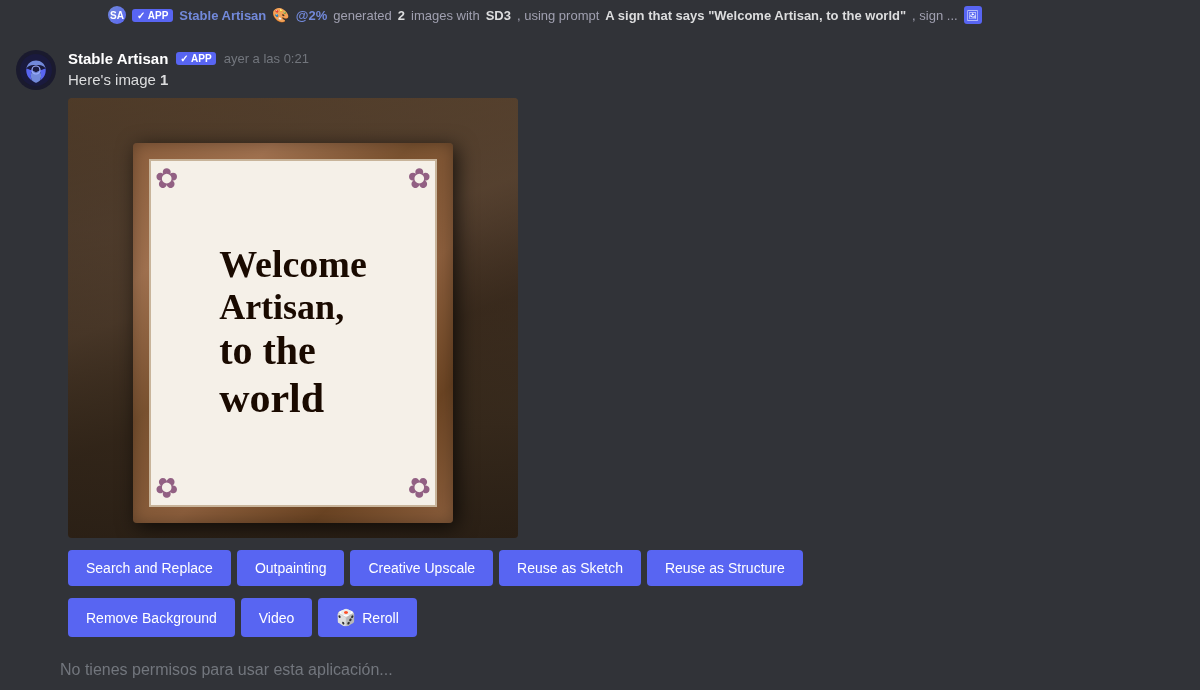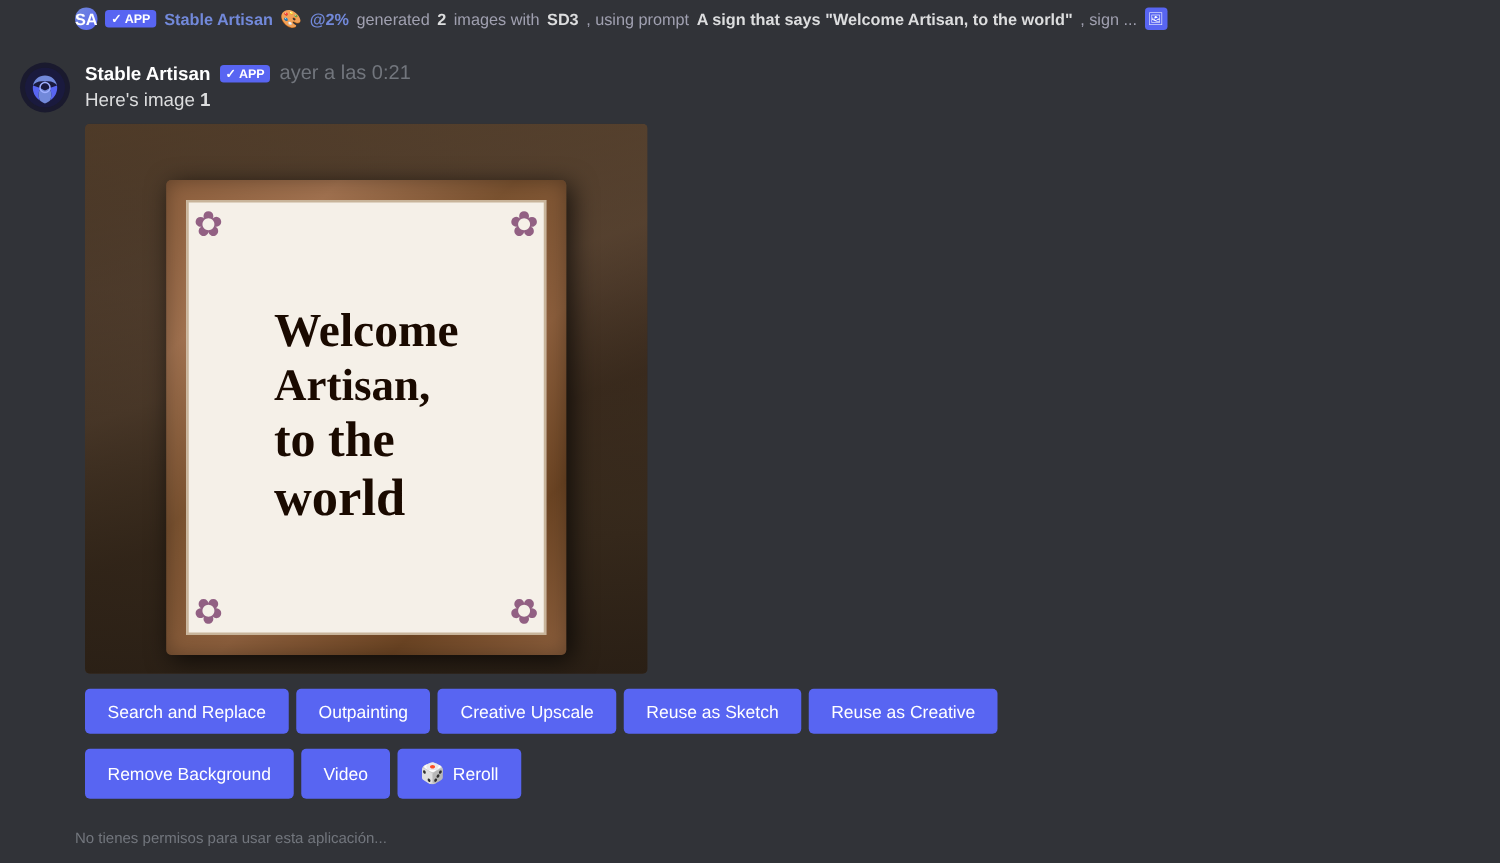--- a/index.html
+++ b/index.html
@@ -33,22 +33,23 @@
 
     .app-icon-small {
       width: 18px;
       height: 18px;
       border-radius: 50%;
       background: linear-gradient(135deg, #7289da, #5865f2);
       display: inline-flex;
       align-items: center;
       justify-content: center;
       color: white;
-      font-size: 13px;
+      font-size: 10px;
       font-weight: bold;
+      margin-left: 48px;
     }
 
     .app-badge {
       background: #5865f2;
       color: white;
       font-size: 10px;
       padding: 1px 5px;
       border-radius: 3px;
       font-weight: 600;
     }
@@ -148,21 +149,21 @@
       border-radius: 3px;
       font-weight: 600;
     }
 
     .app-tag::before {
       content: '✓ ';
     }
 
     .timestamp {
       color: #72767d;
-      font-size: 16px;
+      font-size: 13px;
     }
 
     .message-text {
       color: #dcddde;
       font-size: 15px;
     }
 
     .message-text strong {
       font-weight: 700;
     }
@@ -281,21 +282,21 @@
       color: white;
     }
 
     .dice-icon {
       font-size: 16px;
     }
 
     
     .bottom-hint {
       color: #72767d;
-      font-size: 12px;
+      font-size: 16px;
       padding: 8px 0 0 60px;
     }
   </style>
 </head>
 <body>
 
 <div class="system-bar">
   <span class="app-icon-small">SA</span>
   <span class="app-badge app-badge-check">APP</span>
   <span class="username-bot">Stable Artisan</span>
@@ -365,21 +366,21 @@
         <button class="action-btn purple">
           <span>Outpainting</span>
         </button>
         <button class="action-btn purple">
           <span>Creative Upscale</span>
         </button>
         <button class="action-btn purple">
           <span>Reuse as Sketch</span>
         </button>
         <button class="action-btn purple">
-          <span>Reuse as Creative</span>
+          <span>Reuse as Structure</span>
         </button>
       </div>
 
       <div class="buttons-row">
         <button class="action-btn purple">
           <span>Remove Background</span>
         </button>
         <button class="action-btn purple">
           <span>Video</span>
         </button>

